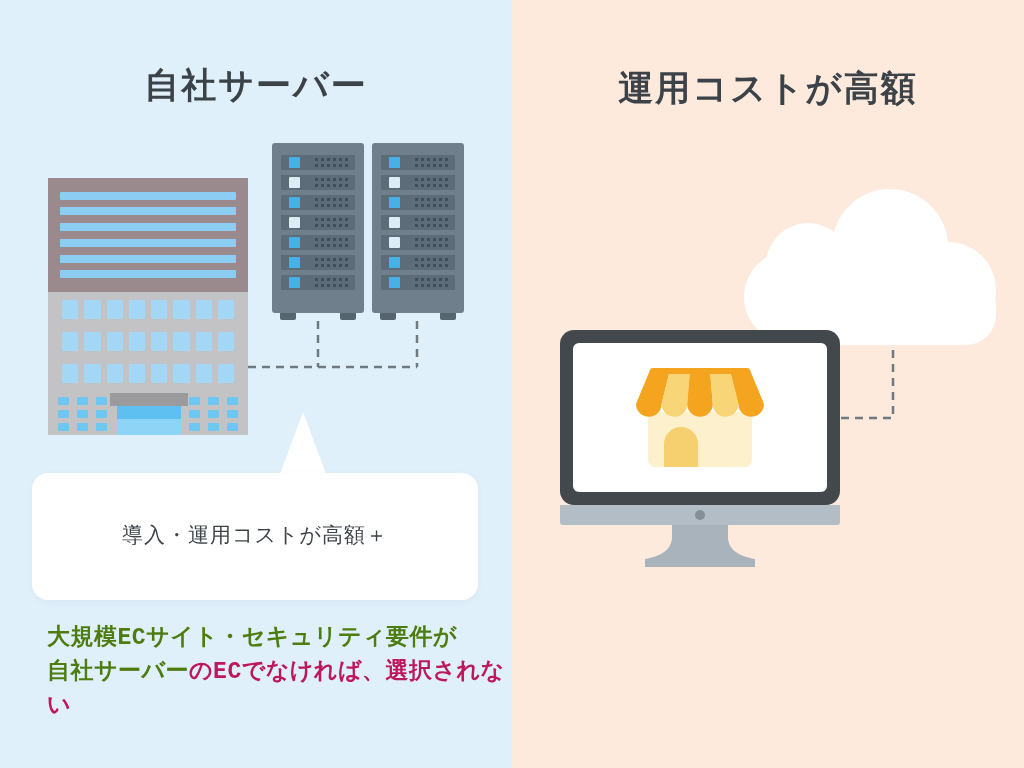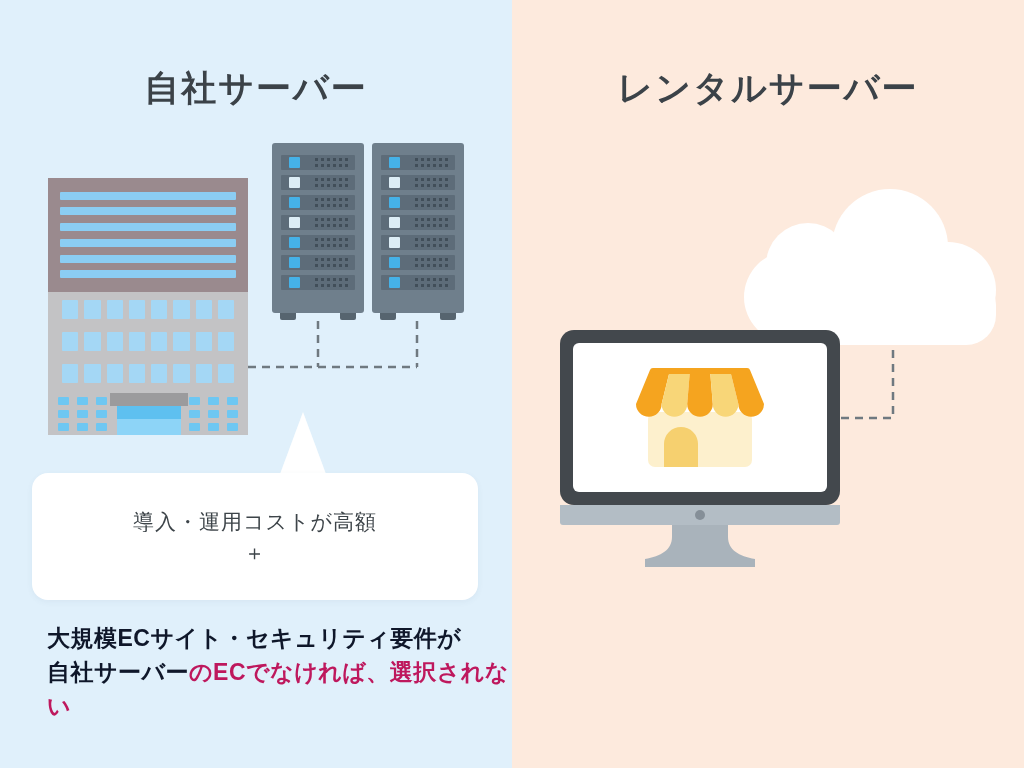--- a/index.html
+++ b/index.html
@@ -1,19 +1,19 @@
 <!DOCTYPE html>
 <html><head>
 <meta charset="utf-8">
 <style>
   html,body { margin:0; padding:0; }
   body { font-family: "Liberation Sans", "DejaVu Sans", sans-serif; }
   .canvas { position:relative; width:1024px; height:768px; overflow:hidden; background:#e0f0fb; }
   .panel { position:absolute; top:0; height:768px; width:512px; }
-  .panel-left  { left:0;   background:#e0f0fb; }
+  .panel-left  { left:0;   background:#e0f0fb;font-family:Liberation Mono, monospace; }
   .panel-right { left:512px; background:#fdeadd; }
 
   .title { position:absolute; top:68px; left:0; width:100%; text-align:center;
            font-size:35px; font-weight:700; color:#3b4248; letter-spacing:2px; line-height:40px; }
 
   
   .building { position:absolute; left:48px; top:178px; width:200px; height:257px; }
   .b-top  { position:absolute; left:0; top:0; width:200px; height:114px; background:#9a8a8e; }
   .b-stripes { position:absolute; left:12px; right:12px; top:6px; bottom:6px;
                display:flex; flex-direction:column; justify-content:space-evenly; }
@@ -49,27 +49,27 @@
   .vdot { background:#414e59; }
   .foot { position:absolute; bottom:-7px; width:16px; height:7px; background:#56646f; border-radius:0 0 2px 2px; }
   .foot-l { left:8px; } .foot-r { right:8px; }
 
   
   .bubble-pointer { position:absolute; left:280px; top:412px; width:0; height:0;
           border-left:23px solid transparent; border-right:23px solid transparent;
           border-bottom:62px solid #ffffff; }
   .bubble { position:absolute; left:32px; top:473px; width:446px; height:127px;
             background:#ffffff; border-radius:16px; box-shadow:0 2px 6px rgba(60,90,120,0.06);
-            display:flex; flex-direction:column; justify-content:center; align-items:center;
+            display:flex; justify-content:center; align-items:center;
             font-size:21px; line-height:31px; color:#3d4449; font-weight:500; letter-spacing:1px; }
 
   
   .note { position:absolute; left:47px; top:621px; font-size:23px; line-height:34px;
           font-weight:600; letter-spacing:0.5px; }
-  .hl { color:#0f172a; }
+  .hl { color:#4d7c0f; }
   .dk { color:#be185d; }
 
   
   .cloud { position:absolute; left:208px; top:185px; }
   .monitor { position:absolute; left:48px; top:330px; width:280px; height:240px; }
   .m-frame { position:absolute; left:0; top:0; width:280px; height:175px; background:#43484d; border-radius:14px; }
   .m-screen { position:absolute; left:13px; top:13px; right:13px; bottom:13px; background:#ffffff;
               border-radius:6px; display:flex; align-items:center; justify-content:center; }
   .m-chin { position:absolute; left:0; top:175px; width:280px; height:20px; background:#b3bdc5;
             border-radius:0 0 3px 3px; }
@@ -409,21 +409,21 @@
       <div>＋</div>
     </div>
 
     <div class="note">
       <div class="note-line"><span class="hl">大規模ECサイト・セキュリティ要件が</span></div>
       <div class="note-line"><span class="hl">自社サーバー</span><span class="dk">のECでなければ、選択されない</span></div>
     </div>
   </div>
 
   <div class="panel panel-right">
-    <div class="title">レンタルサーバー</div>
+    <div class="title">運用コストが高額</div>
 
     <svg class="cloud" width="290" height="160" viewBox="0 0 290 160">
       <g fill="#ffffff">
         <circle cx="88" cy="80" r="42"></circle>
         <circle cx="170" cy="62" r="58"></circle>
         <circle cx="228" cy="105" r="48"></circle>
         <circle cx="70" cy="112" r="46"></circle>
         <rect x="60" y="90" width="216" height="70" rx="30"></rect>
       </g>
     </svg>

